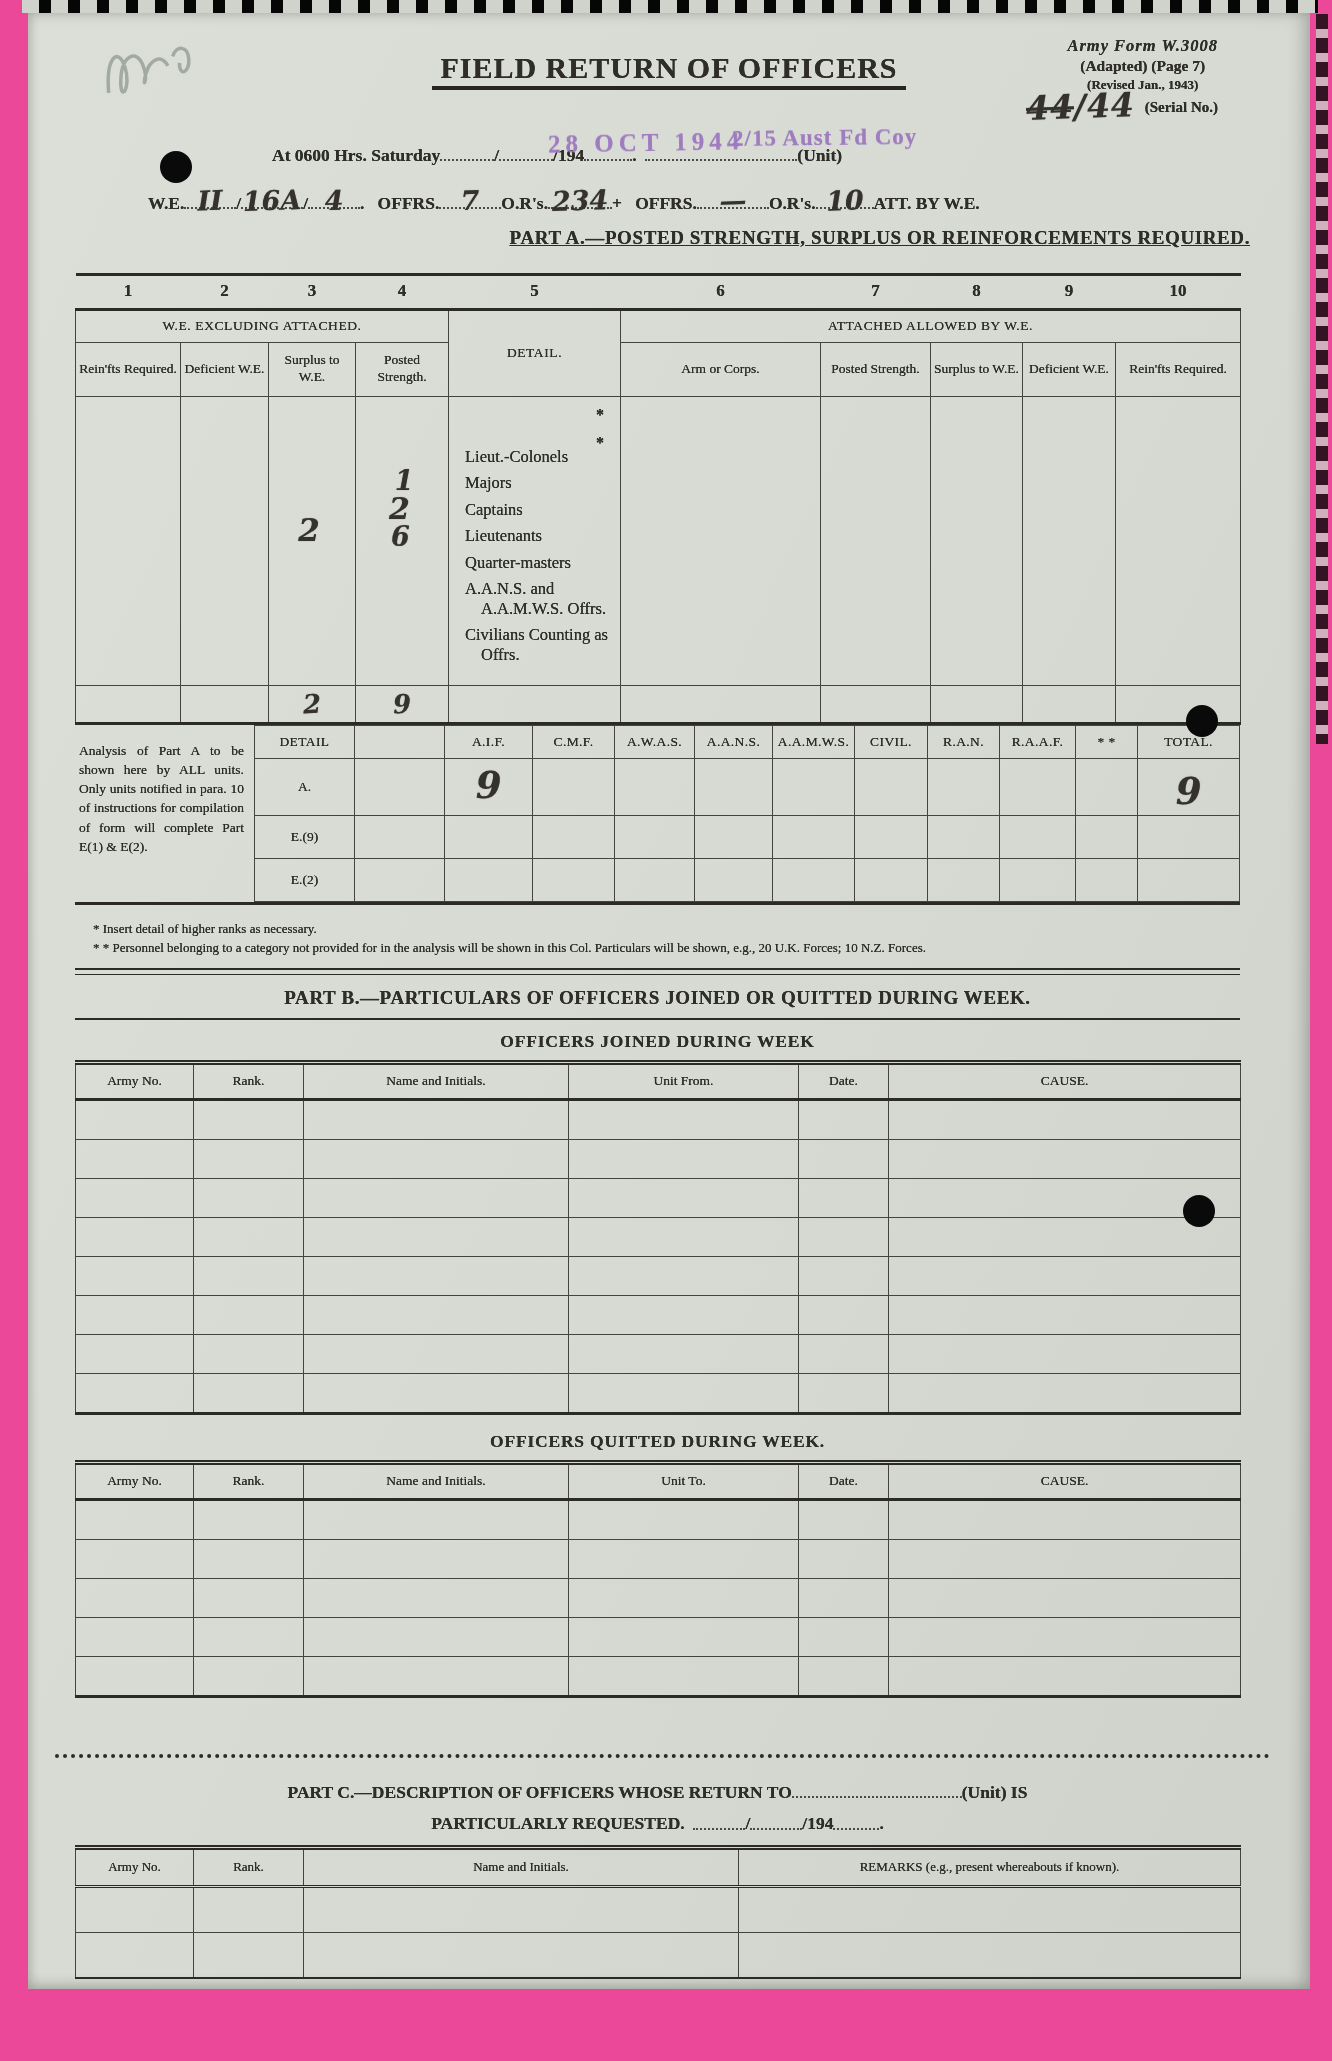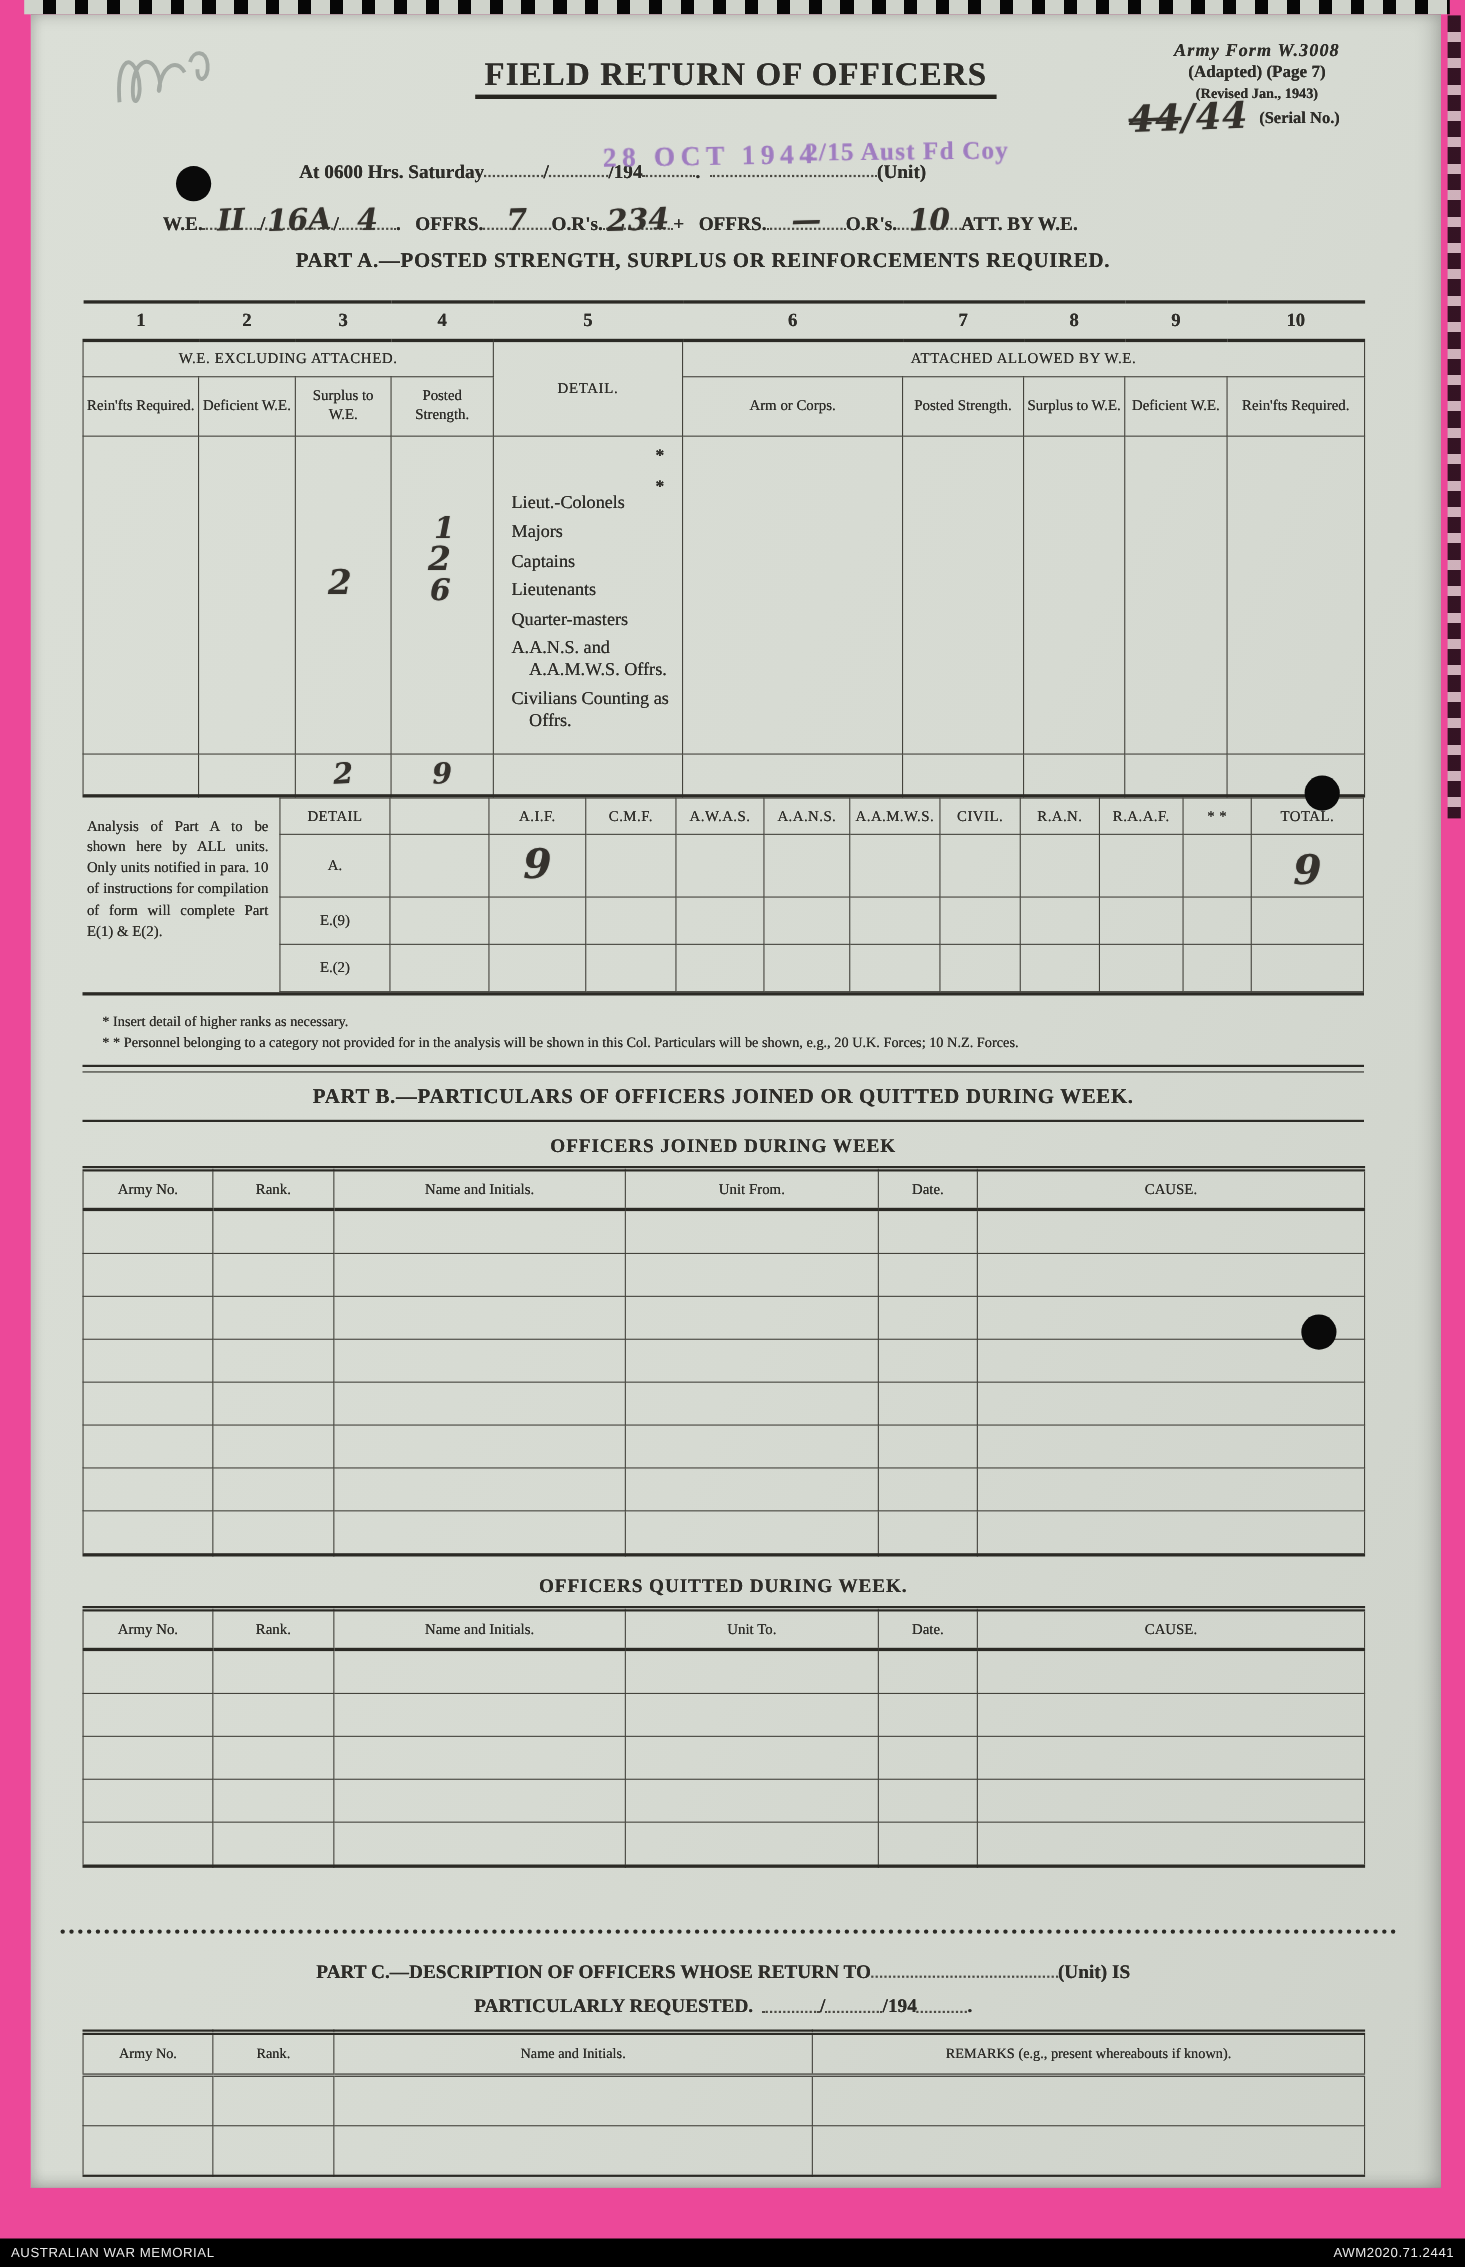--- a/index.html
+++ b/index.html
@@ -32,22 +32,22 @@
   .hole1{left:132px;top:138px;}.hole2{left:1158px;top:692px;}.hole3{left:1155px;top:1182px;}
 
   .time-line{position:absolute;left:244px;top:128px;font-size:17.5px;font-weight:bold;white-space:nowrap;}
   .we-line{position:absolute;left:120px;top:176px;font-size:17.5px;font-weight:bold;white-space:nowrap;}
   .fill{display:inline-block;border-bottom:2px dotted #4a4942;position:relative;height:1.05em;vertical-align:baseline;}
   .fill .hw{position:absolute;left:50%;transform:translateX(-50%) rotate(-2deg);bottom:-7px;font-size:27px;line-height:1;white-space:nowrap;}
   .stamp{position:absolute;font-weight:bold;color:rgba(157,121,192,.82);filter:blur(.35px);white-space:nowrap;}
   .stamp-date{left:520px;top:116px;font-size:25px;letter-spacing:5px;transform:rotate(-1deg);}
   .stamp-unit{left:704px;top:112px;font-size:23px;letter-spacing:1px;transform:rotate(-.6deg);}
 
-  .parta-heading{position:absolute;left:0;right:60px;top:214px;text-align:center;
-      font-size:19px;font-weight:bold;letter-spacing:.6px;}
+  .parta-heading{position:absolute;left:0;right:60px;top:214px;text-align:right;
+      font-size:19px;font-weight:bold;letter-spacing:.6px;text-decoration:underline;}
 
   
   .content{position:absolute;top:260px;left:47px;width:1165px;}
   table{border-collapse:collapse;table-layout:fixed;width:1165px;}
   td,th{font-weight:normal;padding:0;color:#2e2d29;}
 
   
   .pa{border-bottom:3px solid #2b2a25;}
   .pa td{border:1px solid #44433c;text-align:center;vertical-align:middle;font-size:13.5px;line-height:1.25;}
   .pa .nums td{border:none;border-bottom:3px solid #2b2a25;font-size:17px;font-weight:bold;padding:4px 0 7px;}
@@ -515,17 +515,13 @@
             </tr>
           </tbody>
       </table>
     </div>
 
     <div class="hole hole1"></div>
     <div class="hole hole2"></div>
     <div class="hole hole3"></div>
   </div>
 
-  <div class="footer-bar">
-    <span>AUSTRALIAN WAR MEMORIAL</span>
-    <span>AWM2020.71.2441</span>
-  </div>
 </div>
 
 </body></html>

